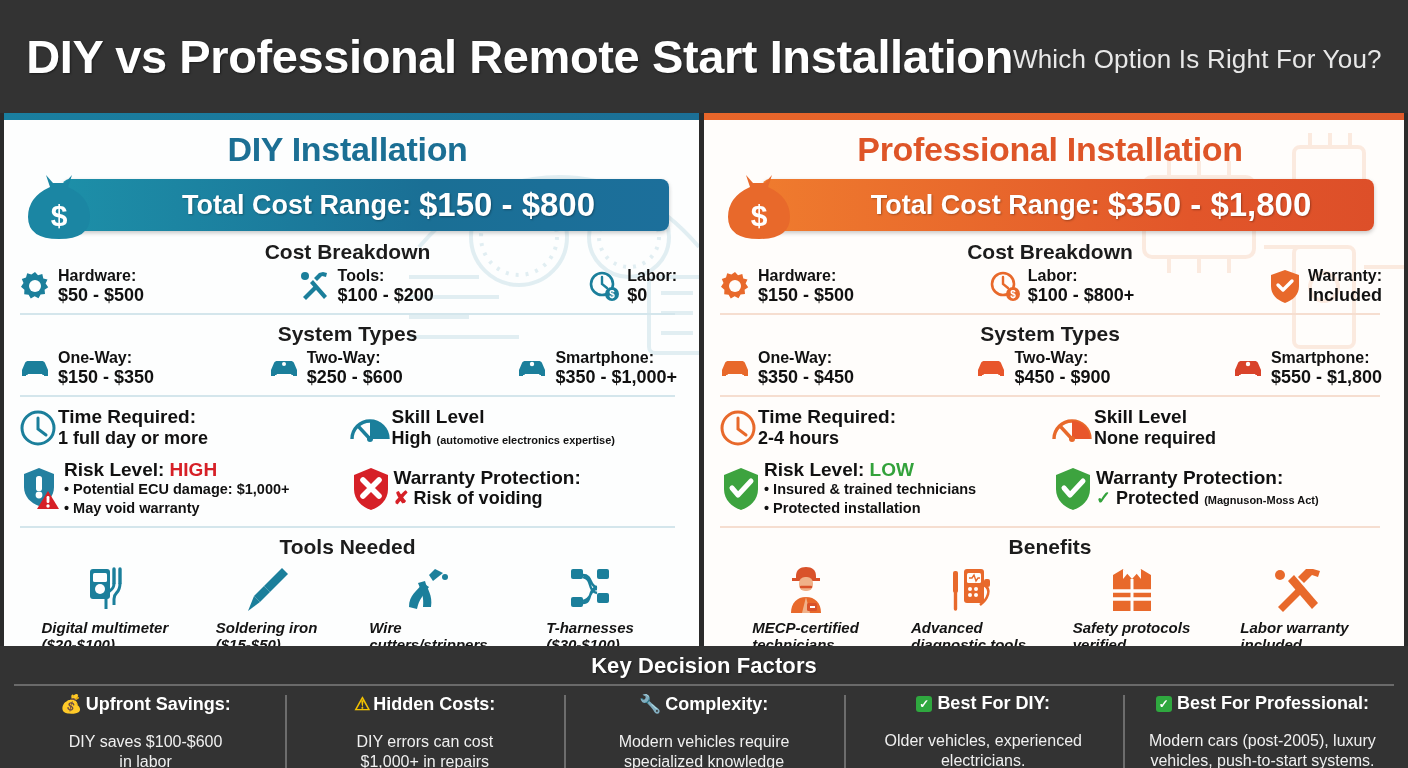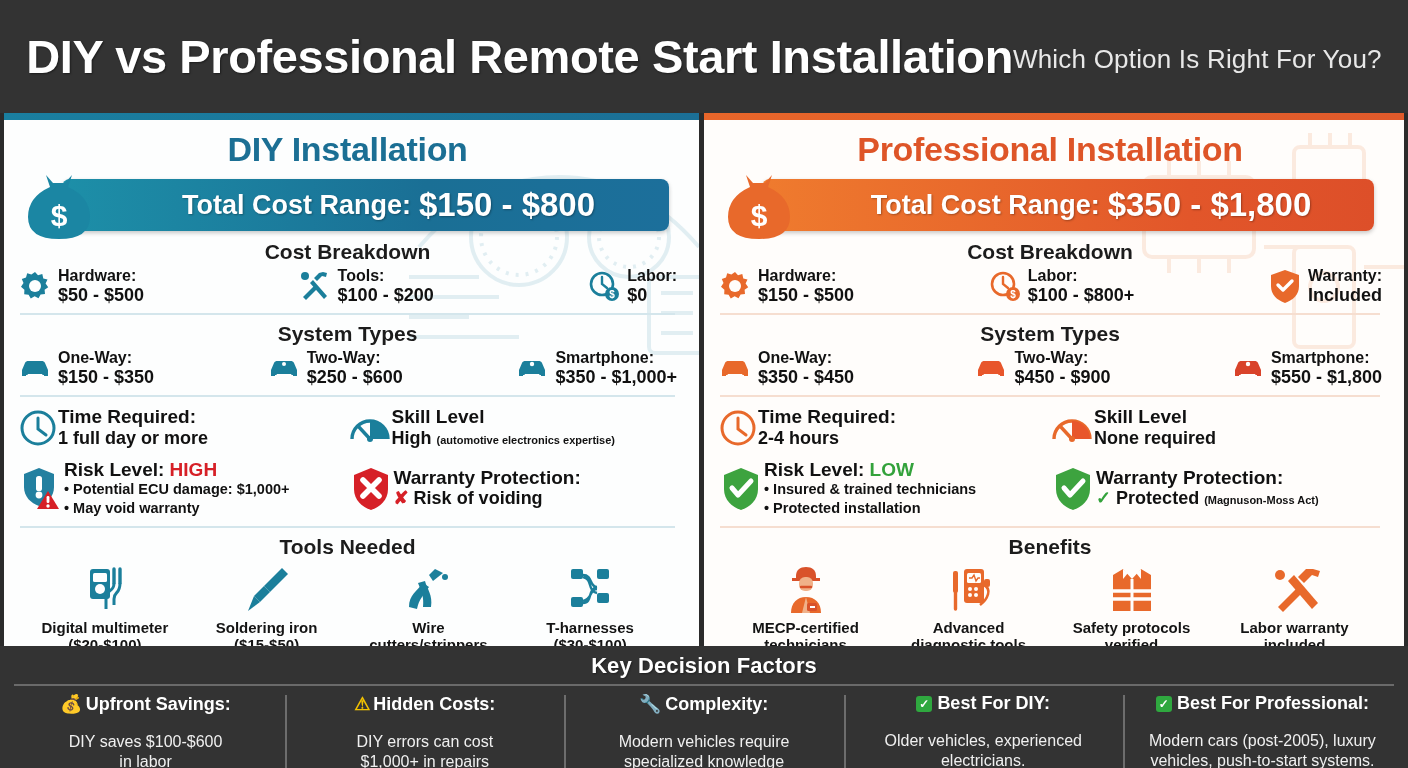--- a/index.html
+++ b/index.html
@@ -69,22 +69,22 @@
   .row2 .half { display:flex; align-items:center; width:50%; }
   .blk .h { font-size:19px; font-weight:bold; color:#111; line-height:1.15; }
   .blk .s { font-size:18px; font-weight:bold; color:#111; line-height:1.2; }
   .blk .sm { font-size:11px; font-weight:bold; color:#111; }
   .blk .bul { font-size:14.5px; font-weight:bold; color:#111; line-height:1.3; }
   .hi-red { color:#d62027; }
   .hi-green { color:#33a23b; }
 
   .icongrid { display:flex; justify-content:space-between; margin-top:4px; padding:0 6px; }
   .iconcell { display:flex; flex-direction:column; align-items:center; width:25%; }
-  .iconcell .cap { margin-top:3px; text-align:center; font-size:15px; font-weight:bold;
-                   color:#141414; line-height:1.12; }
+  .iconcell .cap { margin-top:3px; text-align:left; font-size:15px; font-weight:bold;
+                   color:#141414; line-height:1.12;font-style:italic; }
 
   
   .footer { height:140px; background:#333333; position:relative; }
   .footer .ftitle { text-align:center; color:#fff; font-size:22px; font-weight:bold;
                     padding-top:7px; letter-spacing:.1px; text-shadow:1px 1px 2px rgba(0,0,0,.4); }
   .fline { height:2px; background:#6a6a6a; margin:5px 14px 0 14px; }
   .fgrid { display:flex; margin-top:7px; padding:0 6px; }
   .fitem { flex:1; text-align:center; padding:0 8px; position:relative; }
   .fitem + .fitem::before { content:""; position:absolute; left:0; top:2px; bottom:2px;
                             width:2px; background:#6d6d6d; }

